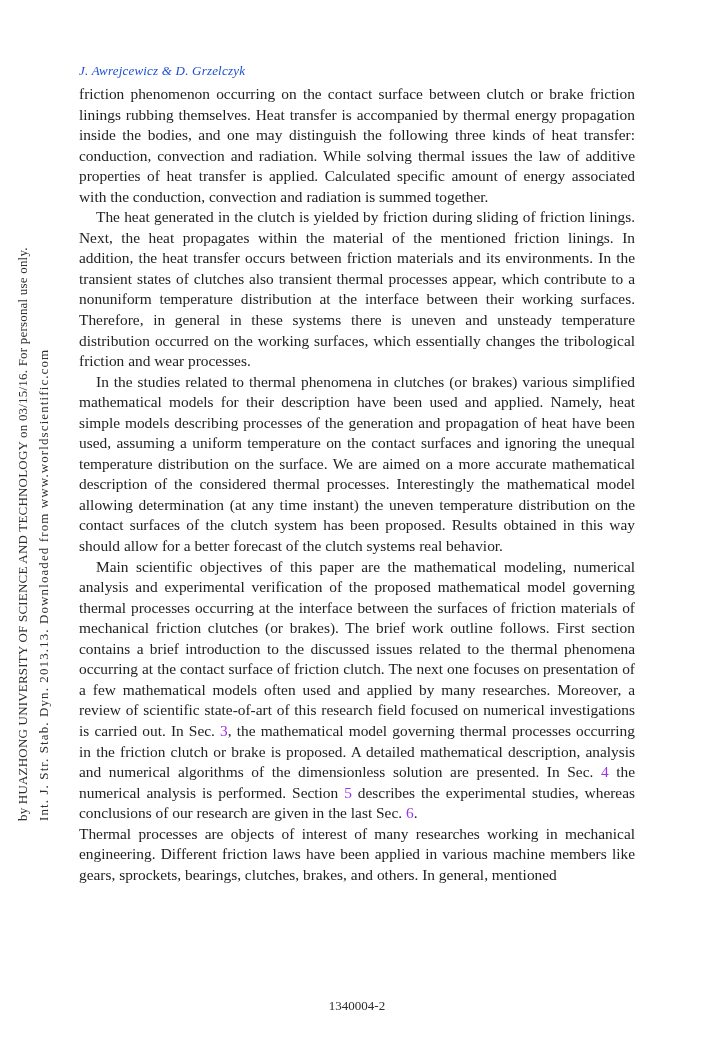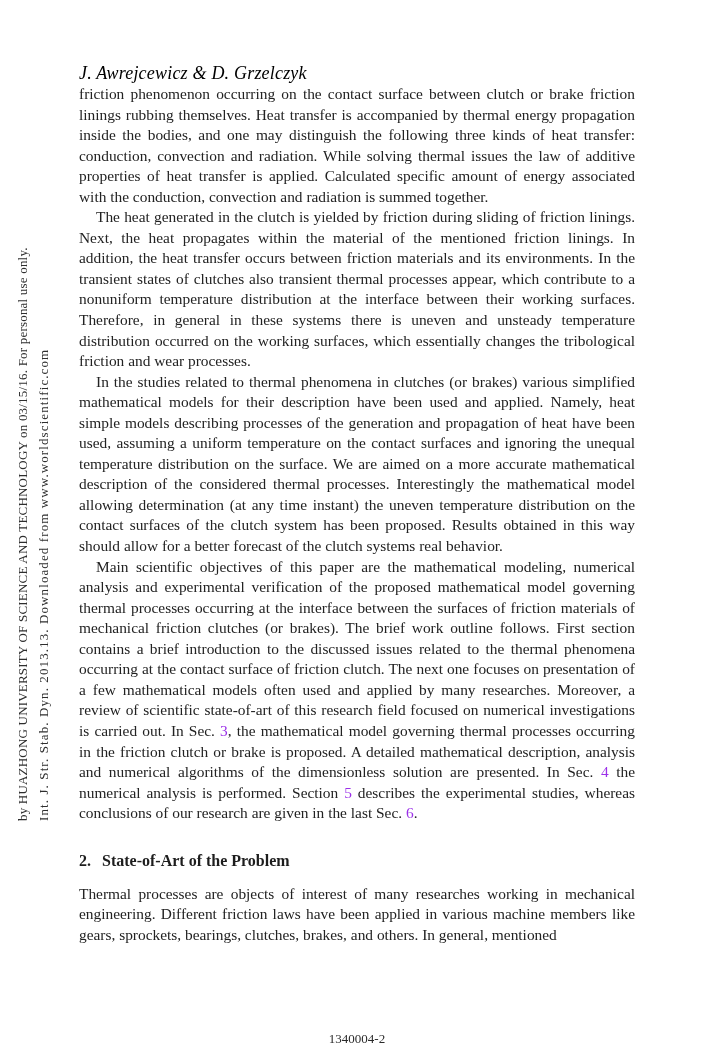--- a/index.html
+++ b/index.html
@@ -13,24 +13,24 @@
     height: 1058px;
     background: #ffffff;
     overflow: hidden;
     font-family: "Liberation Serif", serif;
     color: #262626;
   }
   .running-header {
     position: absolute;
     left: 79px;
     top: 63px;
-    font-size: 18px;
+    font-size: 13px;
     font-style: italic;
     letter-spacing: 0.2px;
-    color: #000000;
+    color: #1d4ed8;
     white-space: nowrap;
   }
   .content {
     position: absolute;
     left: 79px;
     top: 84px;
     width: 556px;
     font-size: 15.4px;
     line-height: 20.55px;
     text-align: justify;
@@ -53,21 +53,21 @@
   .content h2 .sec-num {
     margin-right: 11px;
   }
   .seclink {
     color: var(--link-color, #9b30e8);
     cursor: pointer;
   }
   .footer {
     position: absolute;
     left: 79px;
-    top: 1031px;
+    top: 998px;
     width: 556px;
     text-align: center;
     font-size: 13px;
     color: #2a2a2a;
   }
   .watermark {
     position: absolute;
     transform: rotate(-90deg);
     transform-origin: 0 0;
     white-space: nowrap;
@@ -94,19 +94,18 @@
 
   <div class="watermark wm2">by HUAZHONG UNIVERSITY OF SCIENCE AND TECHNOLOGY on 03/15/16. For personal use only.</div>
 
   <div class="running-header">J. Awrejcewicz &amp; D. Grzelczyk</div>
 
   <div class="content" id="content-area">
       <p><span>friction phenomenon occurring on the contact surface between clutch or brake friction linings rubbing themselves. Heat transfer is accompanied by thermal energy propagation inside the bodies, and one may distinguish the following three kinds of heat transfer: conduction, convection and radiation. While solving thermal issues the law of additive properties of heat transfer is applied. Calculated specific amount of energy associated with the conduction, convection and radiation is summed together.</span></p>
       <p class="indent"><span>The heat generated in the clutch is yielded by friction during sliding of friction linings. Next, the heat propagates within the material of the mentioned friction linings. In addition, the heat transfer occurs between friction materials and its environments. In the transient states of clutches also transient thermal processes appear, which contribute to a nonuniform temperature distribution at the interface between their working surfaces. Therefore, in general in these systems there is uneven and unsteady temperature distribution occurred on the working surfaces, which essentially changes the tribological friction and wear processes.</span></p>
       <p class="indent"><span>In the studies related to thermal phenomena in clutches (or brakes) various simplified mathematical models for their description have been used and applied. Namely, heat simple models describing processes of the generation and propagation of heat have been used, assuming a uniform temperature on the contact surfaces and ignoring the unequal temperature distribution on the surface. We are aimed on a more accurate mathematical description of the considered thermal processes. Interestingly the mathematical model allowing determination (at any time instant) the uneven temperature distribution on the contact surfaces of the clutch system has been proposed. Results obtained in this way should allow for a better forecast of the clutch systems real behavior.</span></p>
       <p class="indent"><span>Main scientific objectives of this paper are the mathematical modeling, numerical analysis and experimental verification of the proposed mathematical model governing thermal processes occurring at the interface between the surfaces of friction materials of mechanical friction clutches (or brakes). The brief work outline follows. First section contains a brief introduction to the discussed issues related to the thermal phenomena occurring at the contact surface of friction clutch. The next one focuses on presentation of a few mathematical models often used and applied by many researches. Moreover, a review of scientific state-of-art of this research field focused on numerical investigations is carried out. In Sec. </span><span class="seclink">3</span><span>, the mathematical model governing thermal processes occurring in the friction clutch or brake is proposed. A detailed mathematical description, analysis and numerical algorithms of the dimensionless solution are presented. In Sec. </span><span class="seclink">4</span><span> the numerical analysis is performed. Section </span><span class="seclink">5</span><span> describes the experimental studies, whereas conclusions of our research are given in the last Sec. </span><span class="seclink">6</span><span>.</span></p>
-      <h2><span class="sec-num">2.</span><span>State-of-Art of the Problem</span></h2>
       <p><span>Thermal processes are objects of interest of many researches working in mechanical engineering. Different friction laws have been applied in various machine members like gears, sprockets, bearings, clutches, brakes, and others. In general, mentioned</span></p>
     </div>
 
   <div class="footer">1340004-2</div>
 
 </div>
 
 </body></html>

